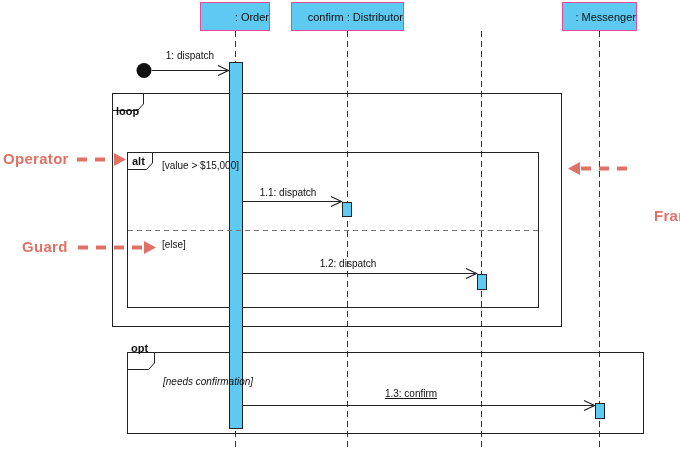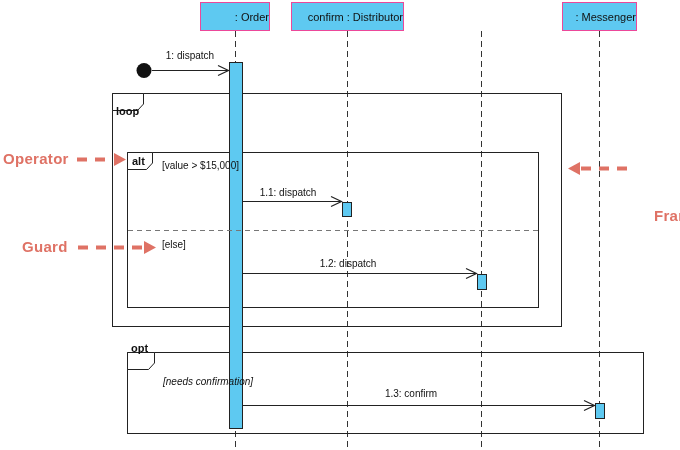--- a/index.html
+++ b/index.html
@@ -105,19 +105,19 @@
   <div class="op" style="left:132px; top:155px;">alt</div>
   <div class="op" style="left:131px; top:342px;">opt</div>
 
   <div class="lbl" style="left:162px; top:160px;">[value &gt; $15,000]</div>
   <div class="lbl" style="left:162px; top:239px;">[else]</div>
   <div class="lbl" style="left:163px; top:376px;font-style:italic;">[needs confirmation]</div>
 
   <div class="lbl ctr" style="left:152px; top:50px;  width:76px;">1: dispatch</div>
   <div class="lbl ctr" style="left:250px; top:187px; width:76px;">1.1: dispatch</div>
   <div class="lbl ctr" style="left:310px; top:258px; width:76px;">1.2: dispatch</div>
-  <div class="lbl ctr" style="left:373px; top:388px; width:76px;">1.3: confirm</div>
+  <div class="lbl ctr" style="left:373px; top:388px; width:76px;text-decoration:underline;">1.3: confirm</div>
 
   <div class="ann" style="left:3px;   top:151px;">Operator</div>
   <div class="ann" style="left:22px;  top:239px;">Guard</div>
   <div class="ann" style="left:654px; top:160px;margin-top:48px;">Frame</div>
 
 </div>
 
 </body></html>

